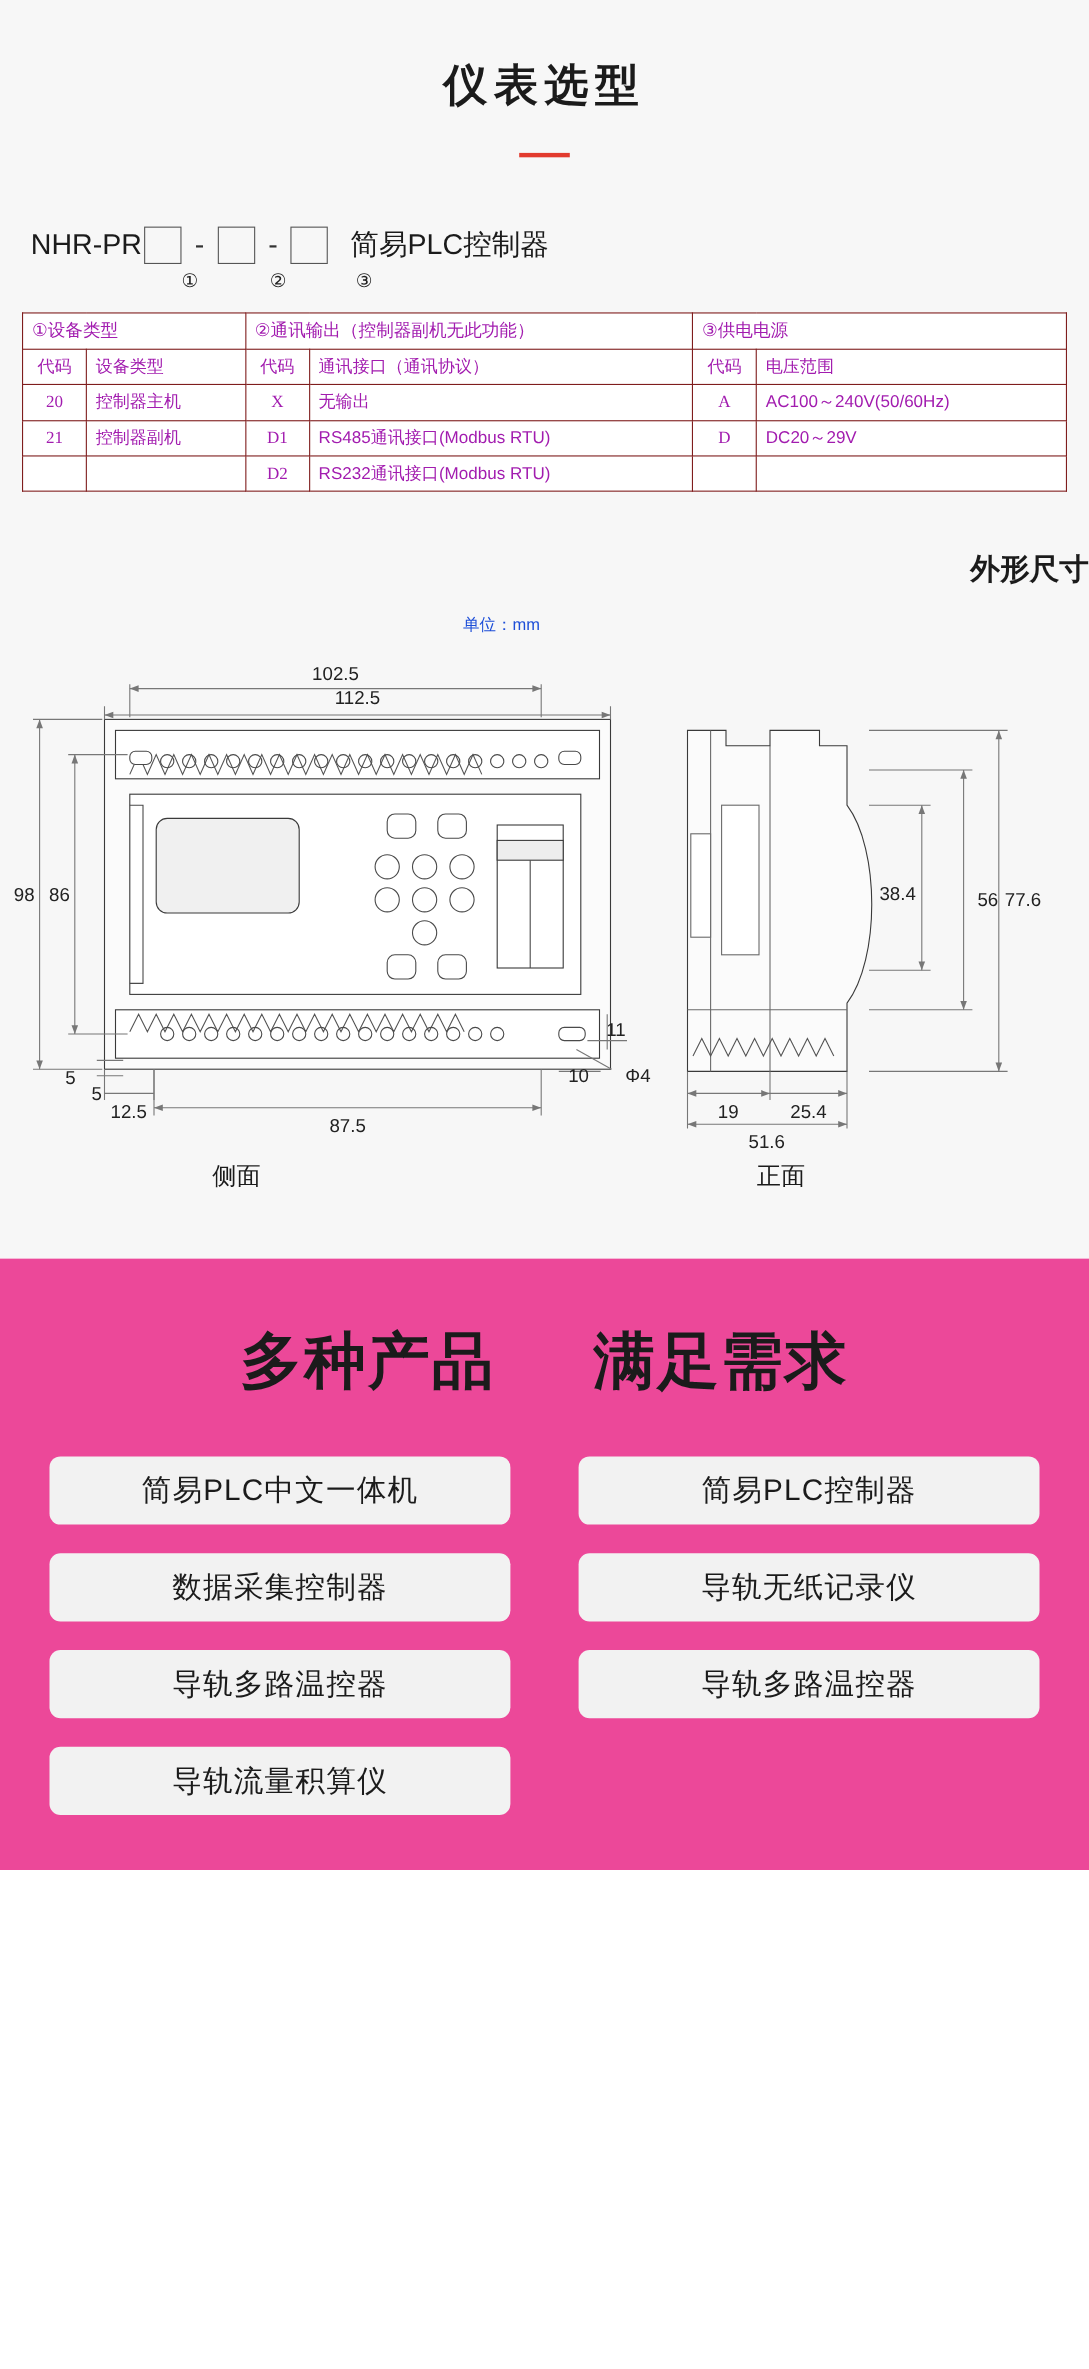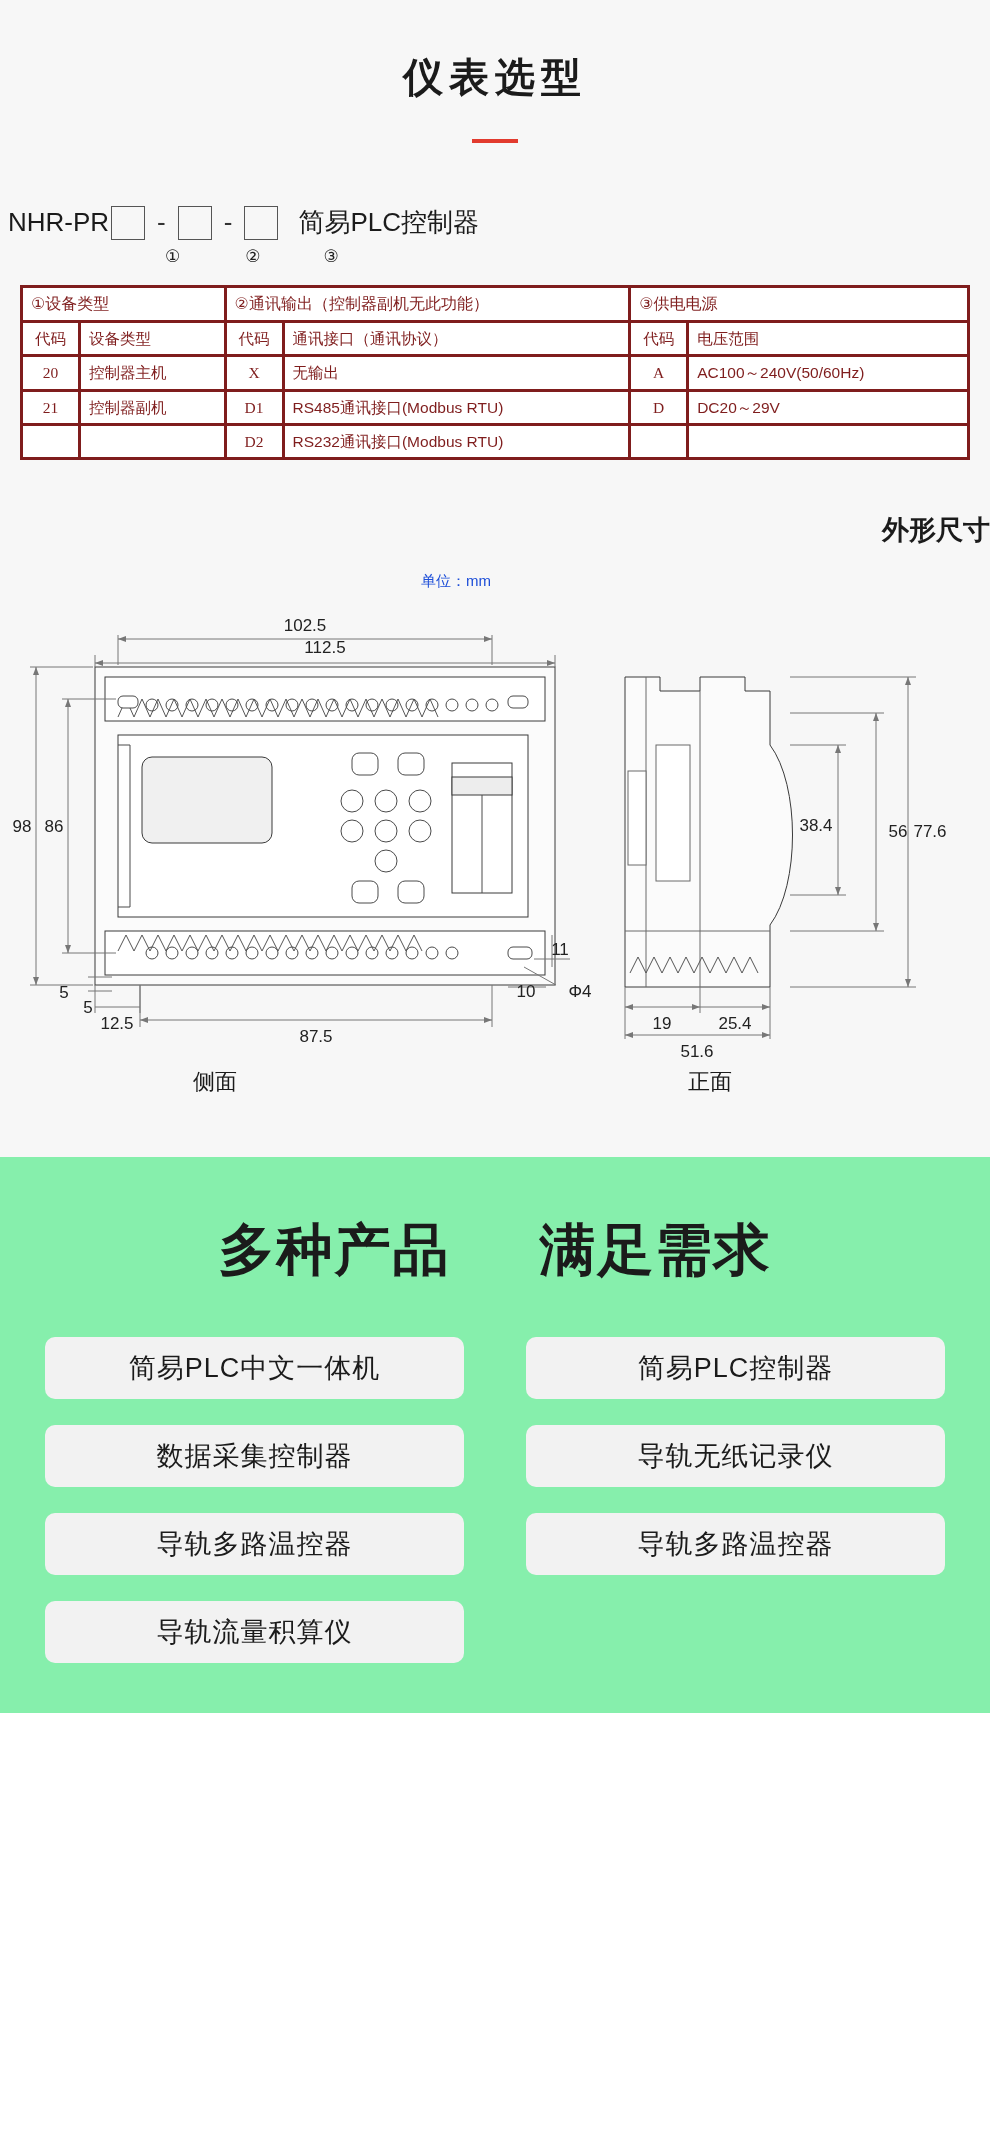--- a/index.html
+++ b/index.html
@@ -30,21 +30,21 @@
   .title-underline {
     width: 46px;
     height: 4px;
     background: #e23b2e;
     margin: 34px auto 0 auto;
   }
 
   
   .model-row {
     margin-top: 62px;
-    padding-left: 8px;
+    padding-left: 28px;
     display: flex;
     align-items: center;
     font-size: 26px;
     color: #1b1b1b;
   }
   .model-prefix { letter-spacing: 0px; }
   .model-box {
     width: 34px; height: 34px;
     border: 1px solid #555;
     background: #f7f7f7;
@@ -67,25 +67,25 @@
 
   
   table.spec {
     margin: 18px 20px 0 20px;
     border-collapse: collapse;
     width: 950px;
     background: #fff;
     font-size: 15.5px;
   }
   table.spec td, table.spec th {
-    border: 3px solid #7f1d1d;
+    border: 1px solid #7f1d1d;
     padding: 4px 8px;
     text-align: left;
     font-weight: normal;
-    color: #7f1d1d;
+    color: #a21caf;
     line-height: 1.5;
   }
   table.spec .hdr td { font-size: 16px; }
   .col-code { width: 58px; text-align: center !important; font-family: Liberation Serif, serif; }
   .nowrap { white-space: nowrap; }
   .tc { text-align:center !important; }
 
   
   .dim-title {
     text-align: right;
@@ -116,21 +116,21 @@
   .caption {
     font-size: 22px;
     color:#1b1b1b;
     text-align:center;
   }
   .cap-front { width: 560px; }
   .cap-side  { width: 430px; }
 
   
   .sec-products {
-    background:#86efac;
+    background:#ec4899;
     padding: 56px 0 50px 0;
   }
   .prod-title {
     text-align:center;
     font-size: 56px;
     font-weight:bold;
     color:#1b1b1b;
     letter-spacing: 2px;
     font-family: "DejaVu Sans", "Liberation Sans", sans-serif;
   }

